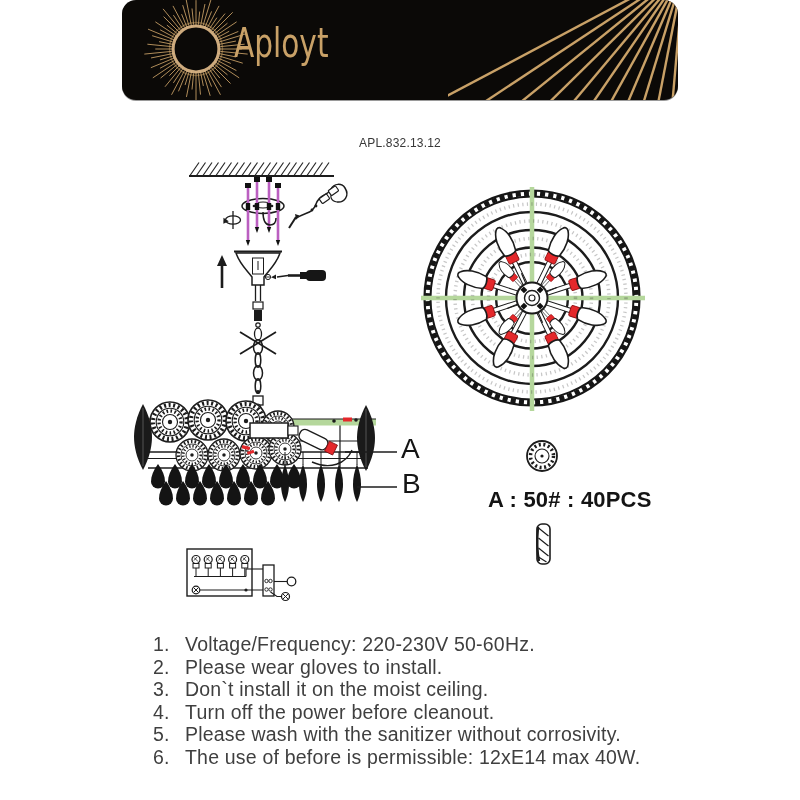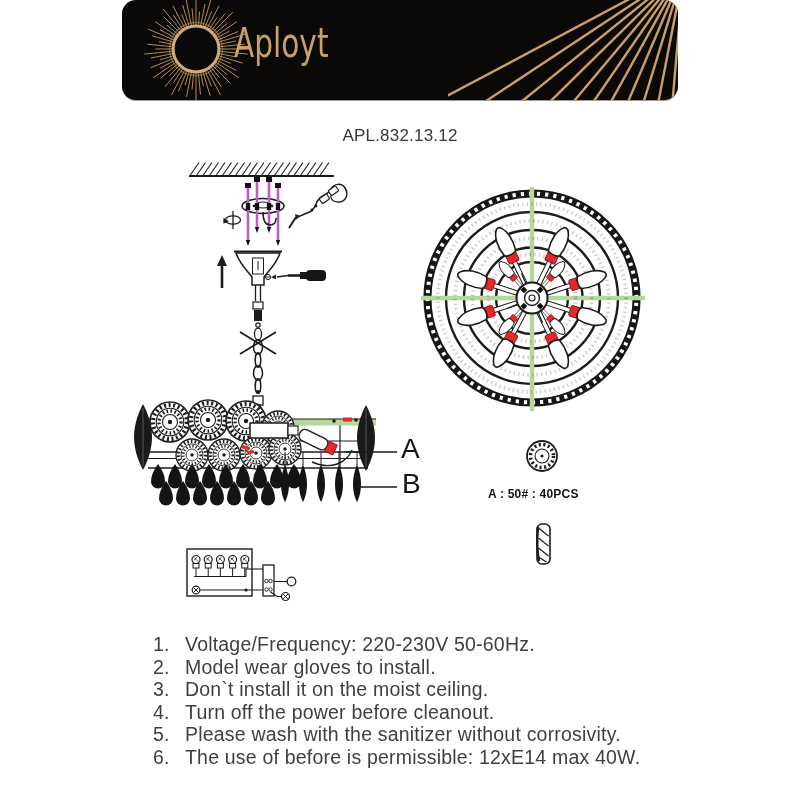--- a/index.html
+++ b/index.html
@@ -14,32 +14,32 @@
           background:var(--banner);overflow:hidden;box-shadow:0 1px 0 #9a9a9a;border-radius:14px;}
   .star{position:absolute;left:18px;top:-7px;width:112px;height:112px;}
   .brand{position:absolute;left:112px;top:20px;font-size:40px;font-weight:400;
          color:var(--gold);letter-spacing:0px;transform:scaleX(.74);transform-origin:left center;
          font-family:"DejaVu Sans",sans-serif;}
   .fan{position:absolute;right:0;top:0;width:230px;height:100px;}
   
   .title1,.title2{position:absolute;left:0;width:800px;text-align:center;
                   color:#373737;letter-spacing:.2px;}
   .title1{top:106px;font-size:17.5px;}
-  .title2{top:126px;font-size:17px;}
+  .title2{top:136px;font-size:12px;}
   
   .diagram{position:absolute;left:0;top:0;width:800px;height:800px;}
   .sv-green{fill:var(--green);}
   .sv-greens{stroke:var(--green);}
   .sv-red{fill:var(--red);}
   .sv-purple{stroke:var(--purple);}
   
   .callout{position:absolute;font-size:28px;font-weight:500;color:#141414;}
   .callout-a{left:401px;top:433px;}
   .callout-b{left:402px;top:468px;}
-  .part-spec{position:absolute;font-size:12px;font-weight:700;color:#141414;
+  .part-spec{position:absolute;font-size:22px;font-weight:700;color:#141414;
              letter-spacing:.2px;white-space:nowrap;}
   .part-a{left:488px;top:487px;}
   .part-b{left:479px;top:577px;}
   
   .instructions{position:absolute;left:153px;top:633px;width:560px;}
   .ins-row{display:flex;font-size:19.5px;line-height:22.6px;color:#3f3f3f;letter-spacing:.2px;}
   .ins-num{width:32px;flex:0 0 32px;}
   .ins-text{flex:1;}
 </style>
 </head>
@@ -432,21 +432,21 @@
   <div class="callout callout-b">B</div>
   <div class="part-spec part-a">A : 50# : 40PCS</div>
 
   <div class="instructions">
     <div class="ins-row">
       <span class="ins-num">1.</span>
       <span class="ins-text">Voltage/Frequency: 220-230V 50-60Hz.</span>
     </div>
     <div class="ins-row">
       <span class="ins-num">2.</span>
-      <span class="ins-text">Model wear gloves to install.</span>
+      <span class="ins-text">Please wear gloves to install.</span>
     </div>
     <div class="ins-row">
       <span class="ins-num">3.</span>
       <span class="ins-text">Don`t install it on the moist ceiling.</span>
     </div>
     <div class="ins-row">
       <span class="ins-num">4.</span>
       <span class="ins-text">Turn off the power before cleanout.</span>
     </div>
     <div class="ins-row">

